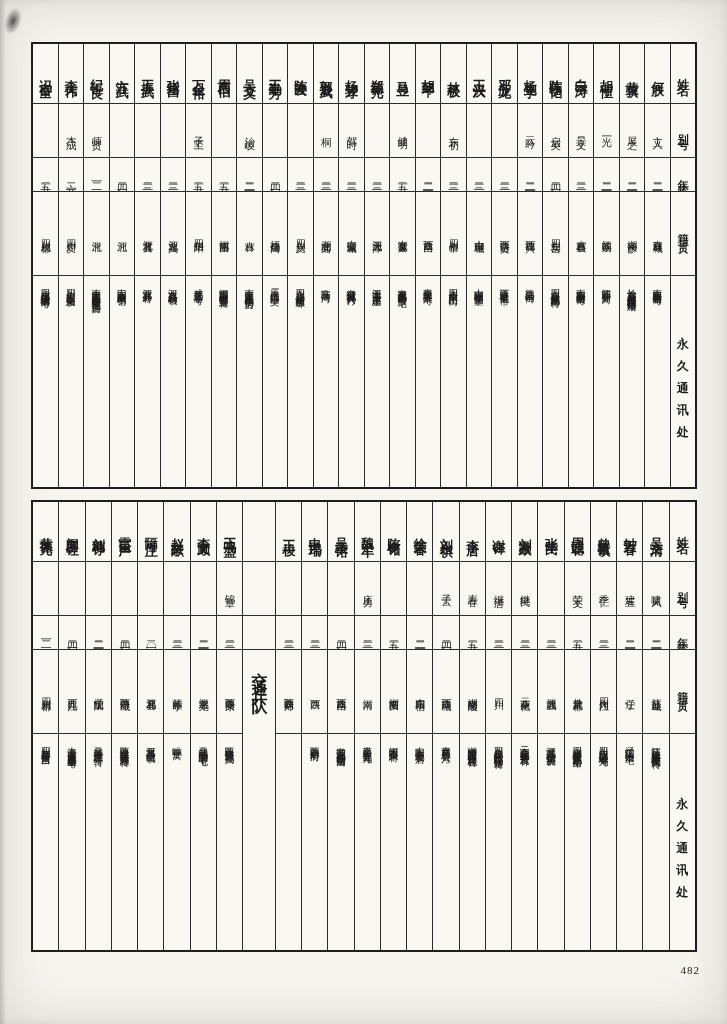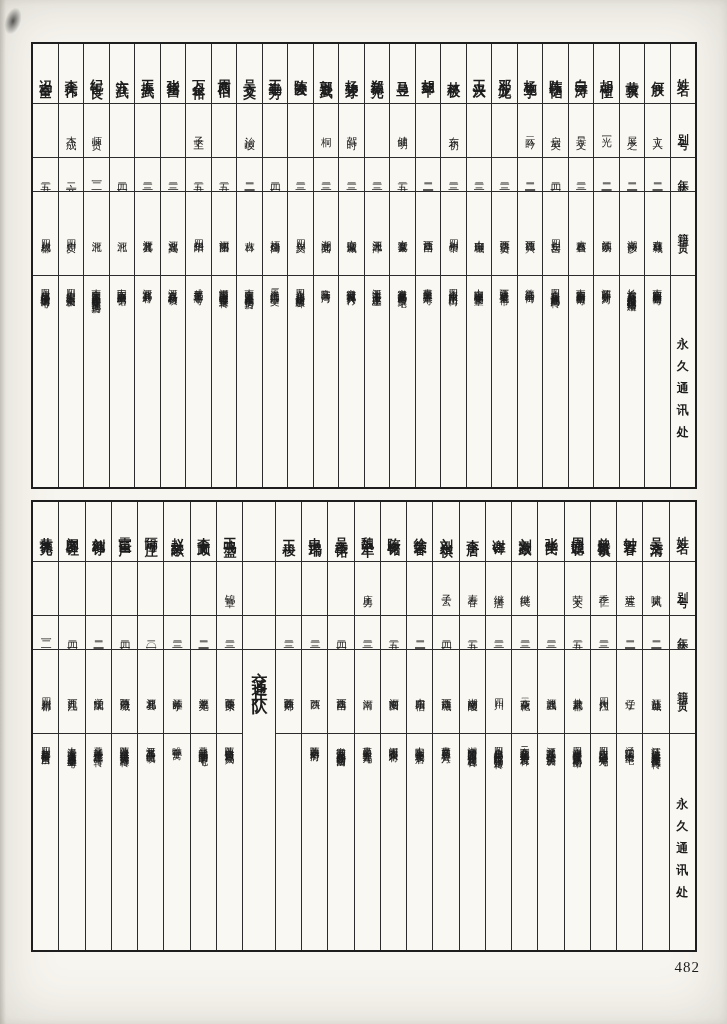--- a/index.html
+++ b/index.html
@@ -48,21 +48,21 @@
   .cell.name.head > span{font-size:12.5px;letter-spacing:6px;}
   .cell.alias.head > span{font-size:11px;letter-spacing:6px;}
   .cell.age.head > span{font-size:11px;letter-spacing:5px;}
   .cell.origin.head > span{font-size:11px;letter-spacing:10px;}
   .cell.addr.head{align-items:center;padding-top:0;}
   .cell.addr.head > span{font-size:12px;font-weight:bold;letter-spacing:22px;line-height:14px;}
 
   .cell.divider-label{flex:1 1 auto;border-bottom:none;align-items:flex-start;padding-top:8px;}
   .cell.divider-label > span{font-size:16px;font-weight:bold;letter-spacing:9px;}
 
-  .pageno{position:absolute;right:27px;bottom:48px;font-size:15px;letter-spacing:1px;}
+  .pageno{position:absolute;right:27px;bottom:48px;font-size:11px;letter-spacing:1px;}
 </style>
 </head>
 <body>
 
 <div class="page">
   <div class="vignette"></div>
   <div class="blotch"></div>
   <div class="edge-smudge"></div>
 
   <div class="roster top">

